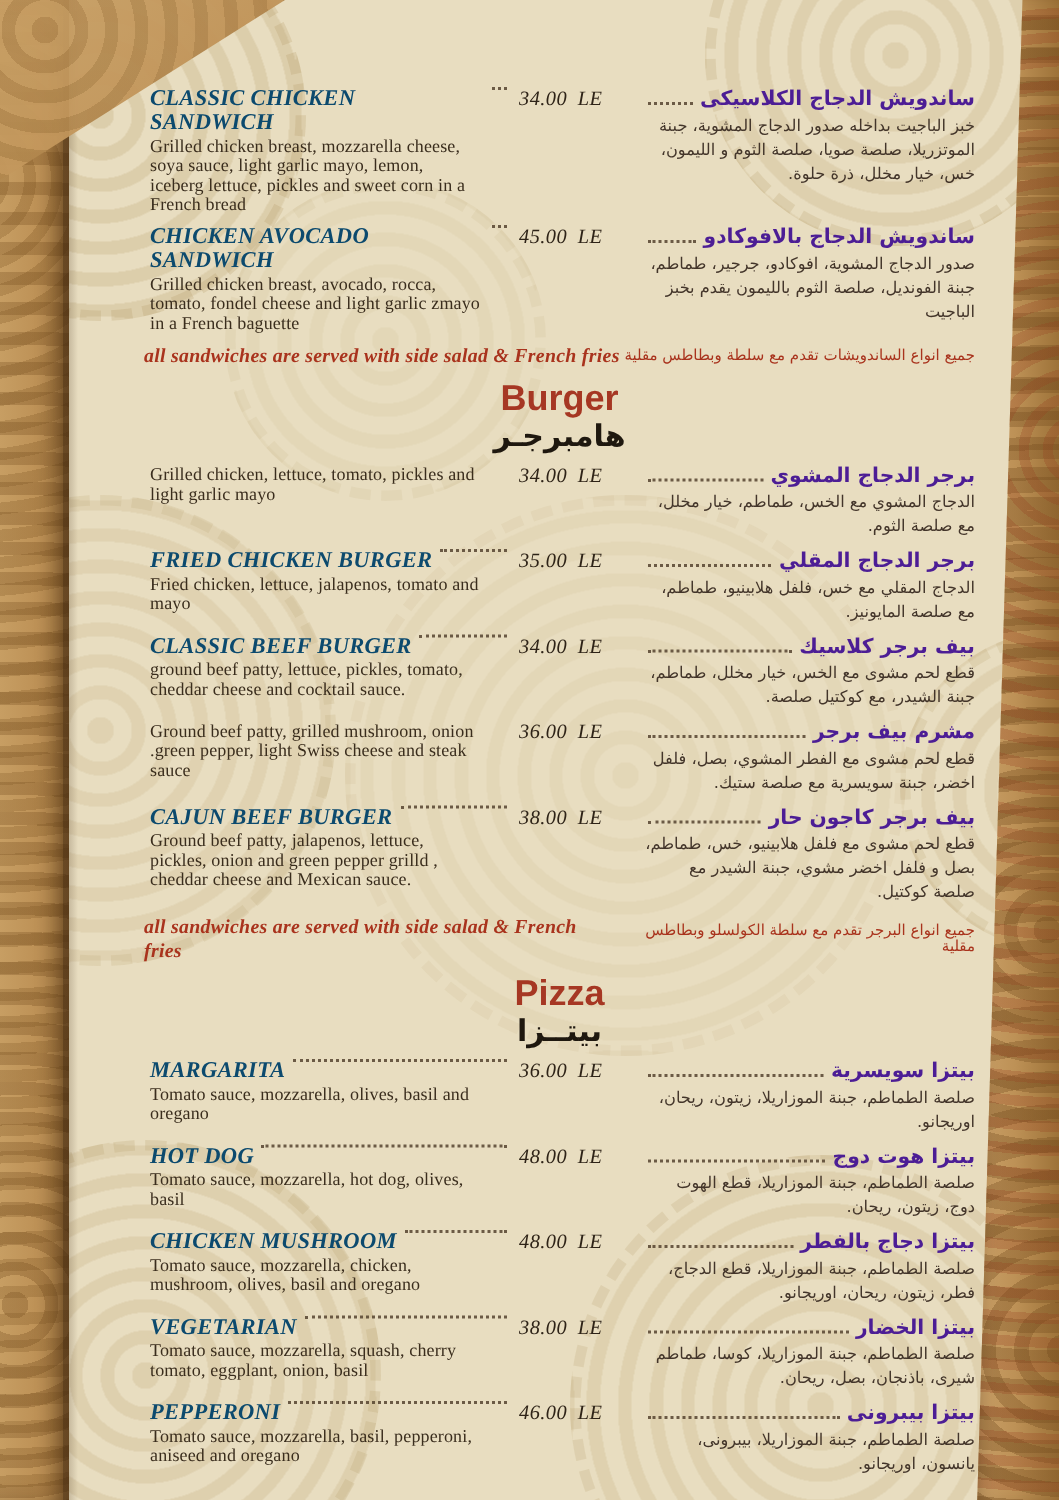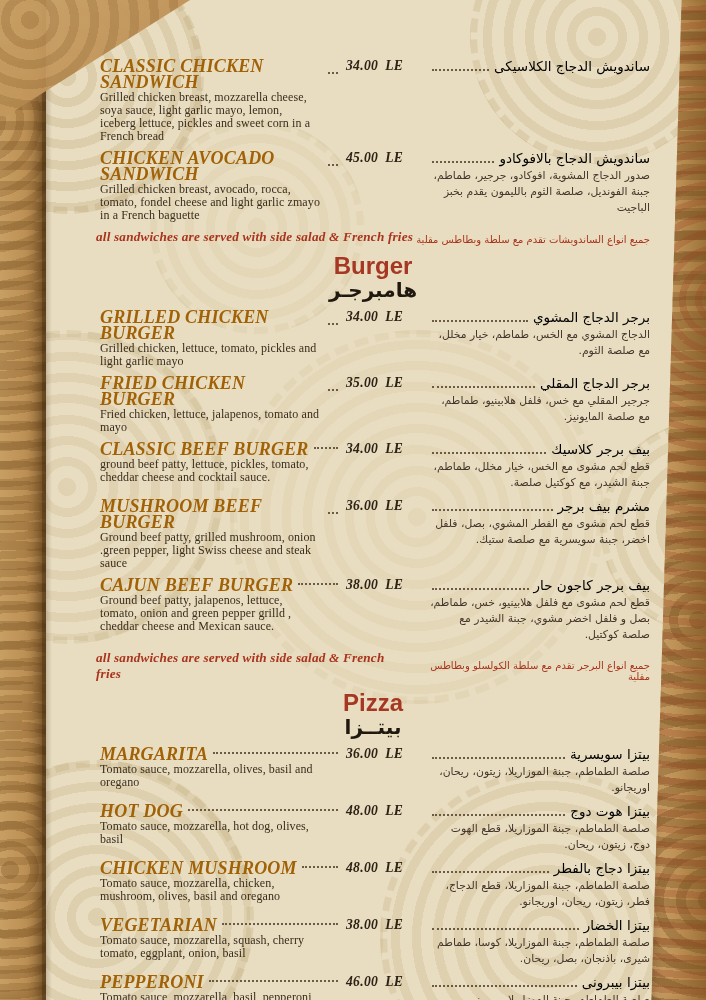--- a/index.html
+++ b/index.html
@@ -75,52 +75,52 @@
   }
   .icon-cell{padding-top:1px;}
   .seal{
     width:25px;height:25px;border-radius:50%;
     background:radial-gradient(circle at 50% 46%,
       #a6c9d8 0%, #6397af 26%, #2f6287 40%, #7c5a2e 48%,
       #a9813f 60%, #6e4a20 78%, #8a6434 100%);
     box-shadow:0 1px 2px rgba(40,20,0,.5), inset 0 0 0 1px rgba(255,255,255,.18);
   }
   .name-line{
-    display:flex;align-items:center;
-    font-style:italic;font-weight:700;font-size:18px;letter-spacing:.2px;
-    color:#a16207;line-height:16px;
+    display:flex;align-items:flex-start;
+    font-style:italic;font-weight:700;font-size:15px;letter-spacing:.2px;
+    color:#0c4a6e;line-height:16px;
   }
   .leader{
     flex:1;min-width:10px;border-bottom:2px dotted #564430;
     margin:0 4px 3px 5px;opacity:.85;
   }
   .desc{
     font-size:12px;line-height:13px;
     color:#3a2d1d;max-width:220px;margin-top:1px;letter-spacing:.1px;
   }
   .price-cell{
     font-style:italic;font-size:13.6px;color:#2e2317;
-    white-space:nowrap;padding-top:0;line-height:16px;letter-spacing:.3px;font-weight:bold;
+    white-space:nowrap;padding-top:0;line-height:16px;letter-spacing:.3px;
   }
   .ar-cell{direction:rtl;text-align:right;padding-right:6px;}
   .ar-name-line{display:flex;align-items:baseline;}
   .ar-name{
-    font-family:"DejaVu Sans",sans-serif;font-weight:400;font-size:13.5px;
-    color:#000000;line-height:17px;white-space:nowrap;
+    font-family:"DejaVu Sans",sans-serif;font-weight:700;font-size:13.5px;
+    color:#4c1d95;line-height:17px;white-space:nowrap;
   }
   .leader-ar{
     flex:1;min-width:10px;border-bottom:2px dotted #564430;
     margin:0 5px 3px 2px;opacity:.85;
   }
   .ar-desc{
     font-family:"DejaVu Sans",sans-serif;font-size:10.8px;line-height:16px;
     color:#43352a;margin-top:1px;
   }
   .note-row{
-    display:flex;justify-content:space-between;align-items:flex-end;
+    display:flex;justify-content:space-between;align-items:center;
     margin:2px 0 8px 34px;
   }
   .note-en{
     font-style:italic;font-weight:700;font-size:13.2px;color:#a9331d;letter-spacing:.2px;
   }
   .note-ar{
     font-family:"DejaVu Sans",sans-serif;font-weight:400;font-size:10px;
     color:#a9331d;direction:rtl;padding-right:6px;
   }
   .section-head{text-align:center;transform:translateX(14px);margin:4px 0 8px;}
@@ -157,20 +157,21 @@
           <span class="leader"></span>
         </div>
         <div class="desc">Grilled chicken breast, mozzarella cheese, soya sauce, light garlic mayo, lemon, iceberg lettuce, pickles and sweet corn in a French bread</div>
       </div>
       <div class="price-cell"><span>34.00</span> <span>LE</span></div>
       <div class="ar-cell">
         <div class="ar-name-line">
           <span class="ar-name">ساندويش الدجاج الكلاسيكى</span>
           <span class="leader-ar"></span>
         </div>
+        <div class="ar-desc">خبز الباجيت بداخله صدور الدجاج المشوية، جبنة الموتزريلا، صلصة صويا، صلصة الثوم و الليمون، خس، خيار مخلل، ذرة حلوة.</div>
       </div>
     </div>
     <div class="item">
       <div class="icon-cell"><span class="seal"></span></div>
       <div class="en-cell">
         <div class="name-line">
           <span>CHICKEN AVOCADO SANDWICH</span>
           <span class="leader"></span>
         </div>
         <div class="desc">Grilled chicken breast, avocado, rocca, tomato, fondel cheese and light garlic zmayo in a French baguette</div>
@@ -188,24 +189,20 @@
       <div class="note-en">all sandwiches are served with side salad &amp; French fries</div>
       <div class="note-ar">جميع انواع الساندويشات تقدم مع سلطة وبطاطس مقلية</div>
     </div>
     <div class="section-head">
       <div class="heading-en">Burger</div>
       <div class="heading-ar">هامبرجـر</div>
     </div>
     <div class="item">
       <div class="icon-cell"><span class="seal"></span></div>
       <div class="en-cell">
-        <div class="name-line">
-          <span>GRILLED CHICKEN BURGER</span>
-          <span class="leader"></span>
-        </div>
         <div class="desc">Grilled chicken, lettuce, tomato, pickles and light garlic mayo</div>
       </div>
       <div class="price-cell"><span>34.00</span> <span>LE</span></div>
       <div class="ar-cell">
         <div class="ar-name-line">
           <span class="ar-name">برجر الدجاج المشوي</span>
           <span class="leader-ar"></span>
         </div>
         <div class="ar-desc">الدجاج المشوي مع الخس، طماطم، خيار مخلل، مع صلصة الثوم.</div>
       </div>
@@ -218,21 +215,21 @@
           <span class="leader"></span>
         </div>
         <div class="desc">Fried chicken, lettuce, jalapenos, tomato and mayo</div>
       </div>
       <div class="price-cell"><span>35.00</span> <span>LE</span></div>
       <div class="ar-cell">
         <div class="ar-name-line">
           <span class="ar-name">برجر الدجاج المقلي</span>
           <span class="leader-ar"></span>
         </div>
-        <div class="ar-desc">جرجير المقلي مع خس، فلفل هلابينيو، طماطم، مع صلصة المايونيز.</div>
+        <div class="ar-desc">الدجاج المقلي مع خس، فلفل هلابينيو، طماطم، مع صلصة المايونيز.</div>
       </div>
     </div>
     <div class="item">
       <div class="icon-cell"><span class="seal"></span></div>
       <div class="en-cell">
         <div class="name-line">
           <span>CLASSIC BEEF BURGER</span>
           <span class="leader"></span>
         </div>
         <div class="desc">ground beef patty, lettuce, pickles, tomato, cheddar cheese and cocktail sauce.</div>
@@ -242,43 +239,39 @@
         <div class="ar-name-line">
           <span class="ar-name">بيف برجر كلاسيك</span>
           <span class="leader-ar"></span>
         </div>
         <div class="ar-desc">قطع لحم مشوى مع الخس، خيار مخلل، طماطم، جبنة الشيدر، مع كوكتيل صلصة.</div>
       </div>
     </div>
     <div class="item">
       <div class="icon-cell"><span class="seal"></span></div>
       <div class="en-cell">
-        <div class="name-line">
-          <span>MUSHROOM BEEF BURGER</span>
-          <span class="leader"></span>
-        </div>
         <div class="desc">Ground beef patty, grilled mushroom, onion .green pepper, light Swiss cheese and steak sauce</div>
       </div>
       <div class="price-cell"><span>36.00</span> <span>LE</span></div>
       <div class="ar-cell">
         <div class="ar-name-line">
           <span class="ar-name">مشرم بيف برجر</span>
           <span class="leader-ar"></span>
         </div>
         <div class="ar-desc">قطع لحم مشوى مع الفطر المشوي، بصل، فلفل اخضر، جبنة سويسرية مع صلصة ستيك.</div>
       </div>
     </div>
     <div class="item">
       <div class="icon-cell"><span class="seal"></span></div>
       <div class="en-cell">
         <div class="name-line">
           <span>CAJUN BEEF BURGER</span>
           <span class="leader"></span>
         </div>
-        <div class="desc">Ground beef patty, jalapenos, lettuce, tomato, onion and green pepper grilld , cheddar cheese and Mexican sauce.</div>
+        <div class="desc">Ground beef patty, jalapenos, lettuce, pickles, onion and green pepper grilld , cheddar cheese and Mexican sauce.</div>
       </div>
       <div class="price-cell"><span>38.00</span> <span>LE</span></div>
       <div class="ar-cell">
         <div class="ar-name-line">
           <span class="ar-name">بيف برجر كاجون حار</span>
           <span class="leader-ar"></span>
         </div>
         <div class="ar-desc">قطع لحم مشوى مع فلفل هلابينيو، خس، طماطم، بصل و فلفل اخضر مشوي، جبنة الشيدر مع صلصة كوكتيل.</div>
       </div>
     </div>

